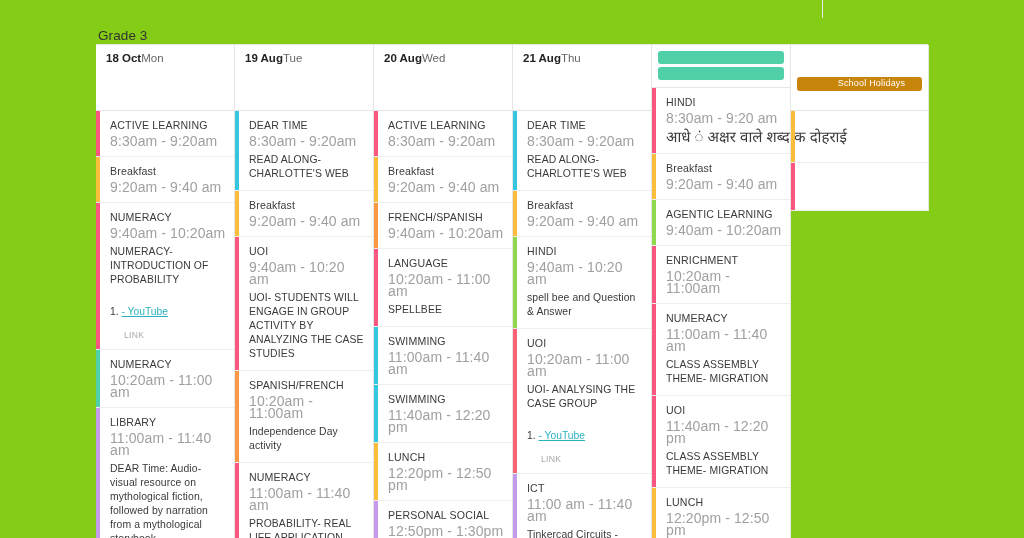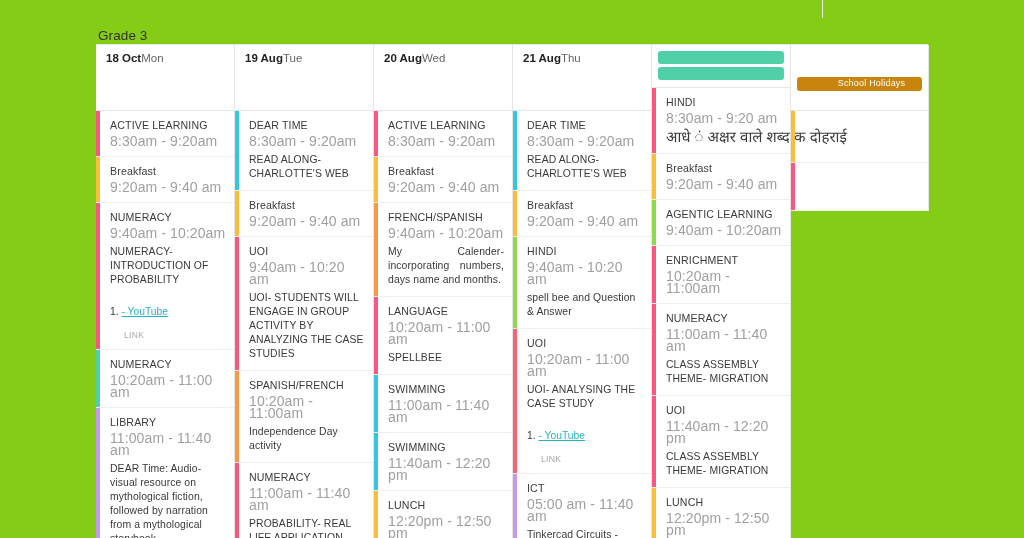--- a/index.html
+++ b/index.html
@@ -218,21 +218,20 @@
           </div>
           <div class="event">
             <div class="bar" style="background: rgb(251, 190, 60);"></div>
             <div class="ev-title">Breakfast</div>
             <div class="ev-time">9:20am - 9:40 am</div>
           </div>
           <div class="event">
             <div class="bar" style="background: rgb(248, 154, 69);"></div>
             <div class="ev-title">FRENCH/SPANISH</div>
             <div class="ev-time">9:40am - 10:20am</div>
-            <div class="ev-desc justify">My Calender- incorporating numbers, days name and months.</div>
           </div>
           <div class="event">
             <div class="bar" style="background: rgb(249, 87, 127);"></div>
             <div class="ev-title">LANGUAGE</div>
             <div class="ev-time">10:20am - 11:00 am</div>
             <div class="ev-desc">SPELLBEE</div>
           </div>
           <div class="event">
             <div class="bar" style="background: rgb(53, 198, 224);"></div>
             <div class="ev-title">SWIMMING</div>
@@ -273,28 +272,28 @@
           <div class="event">
             <div class="bar" style="background: rgb(142, 217, 78);"></div>
             <div class="ev-title">HINDI</div>
             <div class="ev-time">9:40am - 10:20 am</div>
             <div class="ev-desc"> spell bee and Question &amp; Answer</div>
           </div>
           <div class="event">
             <div class="bar" style="background: rgb(250, 98, 115);"></div>
             <div class="ev-title">UOI</div>
             <div class="ev-time">10:20am - 11:00 am</div>
-            <div class="ev-desc">UOI- ANALYSING THE CASE STUDY</div>
+            <div class="ev-desc">UOI- ANALYSING THE CASE GROUP</div>
             <div class="link-row"><span>1.</span> <a href="#">- YouTube</a></div>
             <div class="link-sub">LINK</div>
           </div>
           <div class="event">
             <div class="bar" style="background: rgb(196, 155, 234);"></div>
             <div class="ev-title">ICT</div>
-            <div class="ev-time">05:00 am - 11:40 am</div>
+            <div class="ev-time">11:00 am - 11:40 am</div>
             <div class="ev-desc">Tinkercad Circuits - Working with breadboard &amp; bulb</div>
           </div>
         </div>
       </div>
       <div class="col">
         <div class="allday">
           <div class="chip"></div>
           <div class="chip"></div>
         </div>
         <div class="events">

